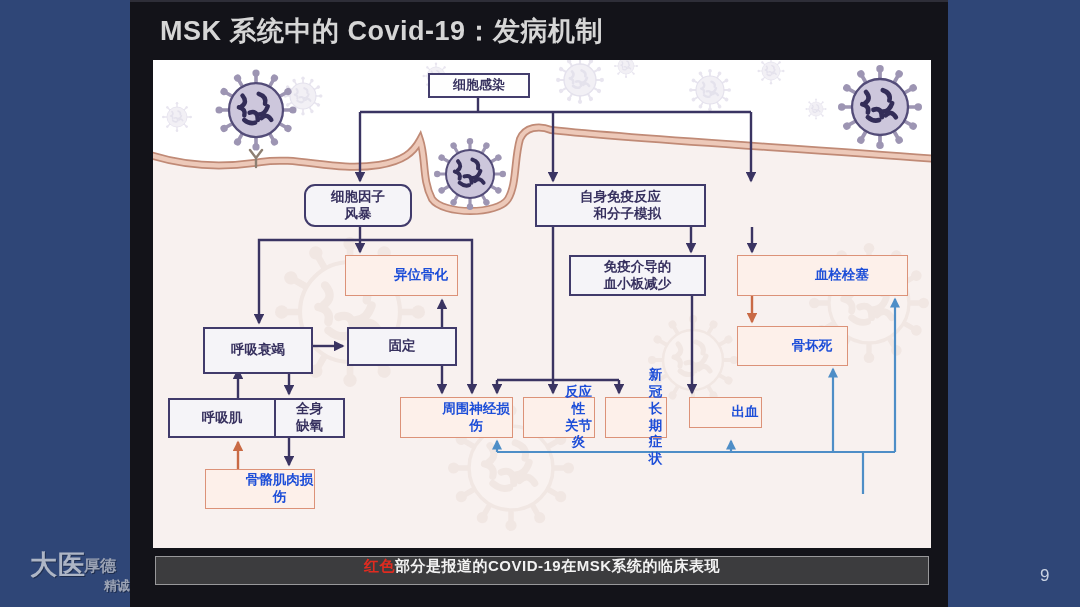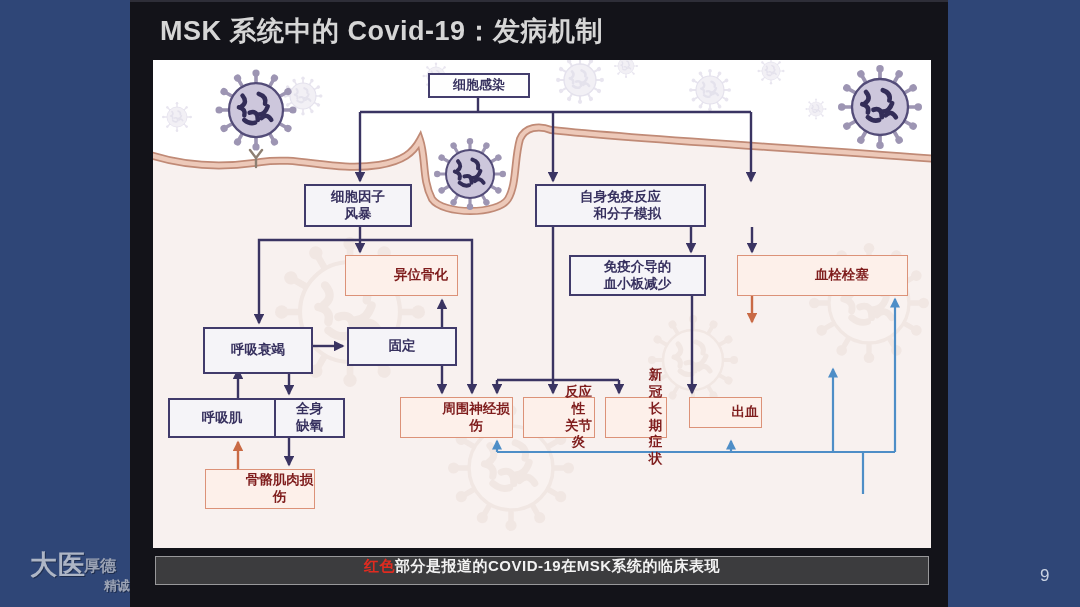--- a/index.html
+++ b/index.html
@@ -14,21 +14,21 @@
   .slide-title{position:absolute;left:160px;top:13px;z-index:3;
     font-size:27px;font-weight:bold;color:#d6d6d6;letter-spacing:.5px;white-space:nowrap;}
   .slide{position:absolute;left:153px;top:60px;width:778px;height:488px;
     background:#ffffff;z-index:3;overflow:hidden;}
   .art{position:absolute;left:0;top:0;width:778px;height:488px;}
   
   .box{position:absolute;display:flex;align-items:center;justify-content:center;
     text-align:center;font-weight:bold;font-size:13.5px;line-height:1.25;
     white-space:pre-line;box-sizing:border-box;z-index:5;}
   .navy{background:#f5f4f8;border:2px solid #413b6b;color:#37315f;}
-  .red{background:#fdf0ea;border:1.6px solid #dc9278;color:#7f1d1d;padding-left:39px;}
+  .red{background:#fdf0ea;border:1.6px solid #dc9278;color:#1d4ed8;padding-left:39px;}
   .blue{background:#eef3fa;border:1.6px solid #6b9cce;color:#41587a;}
   .topbox{background:#fefefe;border:2px solid #443e6d;color:#37315f;font-size:13px;}
   
   .caption{position:absolute;left:155px;top:556px;width:774px;height:29px;z-index:4;
     background:#3c3c3e;border:1px solid #98989a;box-sizing:border-box;
     display:flex;justify-content:center;
     font-size:15px;font-weight:bold;color:#f2f2f2;letter-spacing:.5px;}
   .caption .hl{color:#e02b20;}
   
   .pagenum{position:absolute;left:1040px;top:566px;z-index:3;
@@ -901,30 +901,31 @@
       <path d="M710 434 V392"></path>
       <path d="M344 392 H742"></path>
       <path d="M344 392 V381" marker-end="url(#mblue)"></path>
       <path d="M578 392 V381" marker-end="url(#mblue)"></path>
       <path d="M680 392 V309" marker-end="url(#mblue)"></path>
       <path d="M742 392 V239" marker-end="url(#mblue)"></path>
     </g>
   </svg>
 
   <div class="box topbox" style="left:275px;top:13px;width:102px;height:25px;">细胞感染</div>
-  <div class="box navy" style="left:151px;top:124px;width:108px;height:43px;">细胞因子
+  <div class="box navy" style="left:151px;top:124px;width:108px;height:43px;border-radius:11px;">细胞因子
 风暴</div>
   <div class="box navy" style="left:382px;top:124px;width:171px;height:43px;text-align:right;">自身免疫反应
 和分子模拟</div>
   <div class="box red" style="left:192px;top:195px;width:113px;height:41px;">异位骨化</div>
   <div class="box navy" style="left:416px;top:195px;width:137px;height:41px;">免疫介导的
 血小板减少</div>
   <div class="box red" style="left:584px;top:195px;width:171px;height:41px;">血栓栓塞</div>
   <div class="box navy" style="left:50px;top:267px;width:110px;height:47px;">呼吸衰竭</div>
   <div class="box navy" style="left:194px;top:267px;width:110px;height:39px;">固定</div>
+  <div class="box red" style="left:584px;top:266px;width:111px;height:40px;">骨坏死</div>
   <div class="box navy" style="left:15px;top:338px;width:108px;height:40px;">呼吸肌</div>
   <div class="box navy" style="left:121px;top:338px;width:71px;height:40px;">全身
 缺氧</div>
   <div class="box red" style="left:247px;top:337px;width:113px;height:41px;">周围神经损伤</div>
   <div class="box red" style="left:370px;top:337px;width:72px;height:41px;">反应性
 关节炎</div>
   <div class="box red" style="left:452px;top:337px;width:62px;height:41px;">新冠长
 期症状</div>
   <div class="box red" style="left:536px;top:337px;width:73px;height:31px;">出血</div>
   <div class="box red" style="left:52px;top:409px;width:110px;height:40px;">骨骼肌肉损伤</div>

